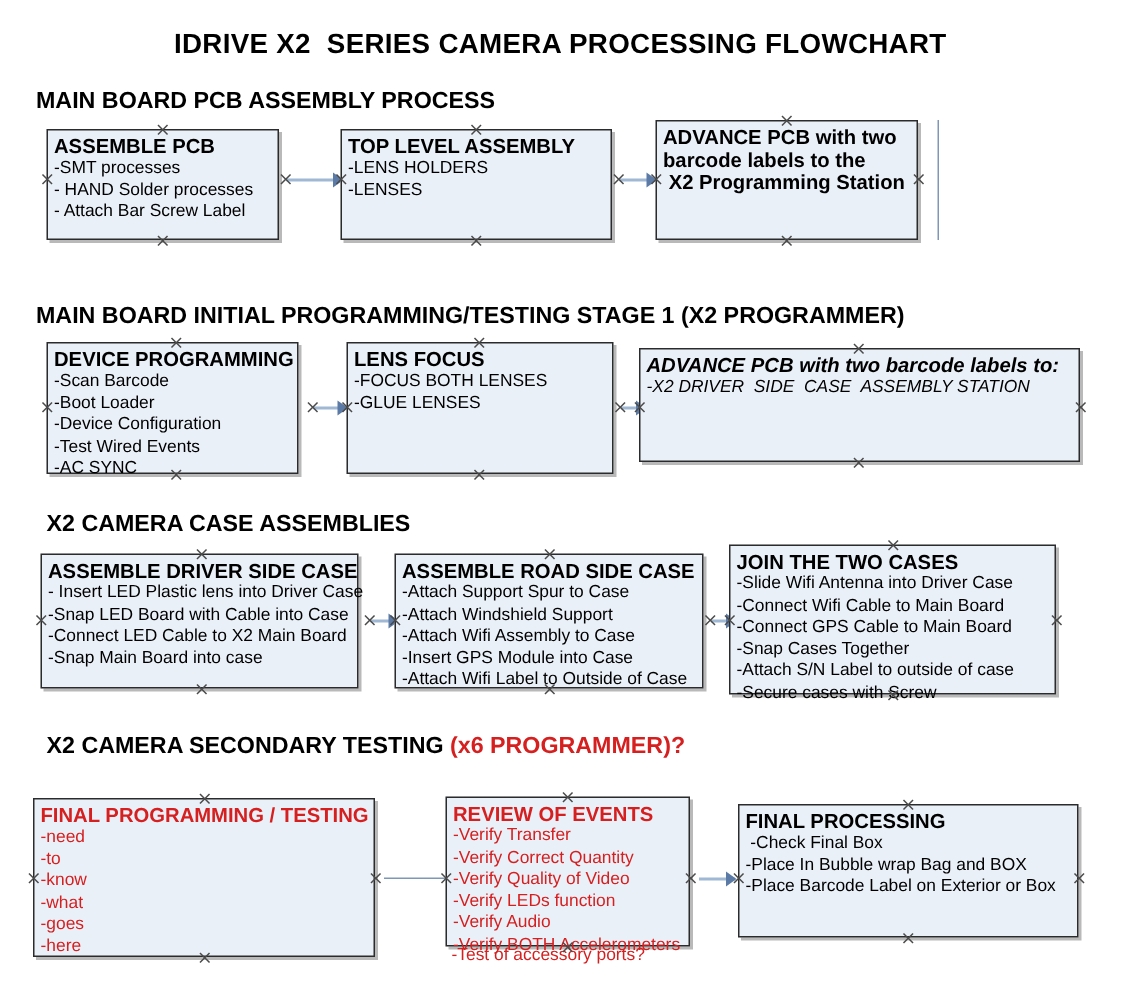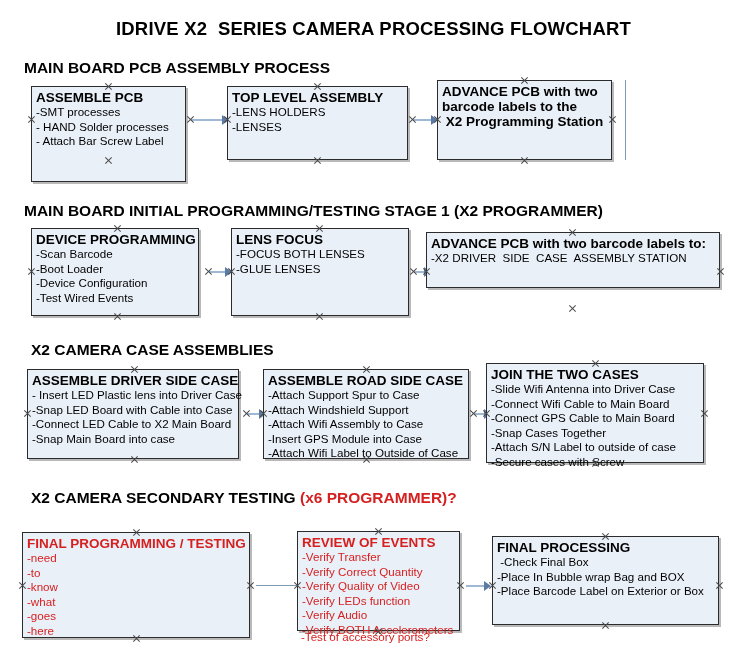--- a/index.html
+++ b/index.html
@@ -121,21 +121,21 @@
 </style>
 </head>
 <body>
 
 <div id="page">
 
   <div class="main-title">IDRIVE X2  SERIES CAMERA PROCESSING FLOWCHART</div>
 
   <div class="section-title" style="left:24px; top:59px;">MAIN BOARD PCB ASSEMBLY PROCESS</div>
 
-  <div class="box" style="left:31px; top:86px; width:155px; height:96px;">
+  <div class="box" style="left:31px; top:86px; width:155px; height:74px;">
     <div class="pad">
       <span class="btitle">ASSEMBLE PCB</span>
       <span class="bline">-SMT processes</span>
       <span class="bline">- HAND Solder processes</span>
       <span class="bline">- Attach Bar Screw Label</span>
     </div>
   </div>
   <div class="handle" style="left:27px; top:115px;"></div>
   <div class="handle" style="left:104px; top:82px;"></div>
   <div class="handle" style="left:104px; top:156px;"></div>
@@ -174,20 +174,21 @@
 
   <div class="section-title" style="left:24px; top:202px;">MAIN BOARD INITIAL PROGRAMMING/TESTING STAGE 1 (X2 PROGRAMMER)</div>
 
   <div class="box" style="left:31px; top:228px; width:168px; height:88px;">
     <div class="pad">
       <span class="btitle">DEVICE PROGRAMMING</span>
       <span class="bline">-Scan Barcode</span>
       <span class="bline">-Boot Loader</span>
       <span class="bline">-Device Configuration</span>
       <span class="bline">-Test Wired Events</span>
+      <span class="bline">-AC SYNC</span>
     </div>
   </div>
   <div class="handle" style="left:27px; top:267px;"></div>
   <div class="handle" style="left:113px; top:224px;"></div>
   <div class="handle" style="left:113px; top:312px;"></div>
 
   <div class="conn" style="left:209px; top:271px; width:20px;"></div>
   <div class="arrowhead" style="left:225px; top:267px;"></div>
   <div class="handle" style="left:204px; top:267px;"></div>
 
@@ -199,21 +200,21 @@
     </div>
   </div>
   <div class="handle" style="left:227px; top:267px;"></div>
   <div class="handle" style="left:315px; top:224px;"></div>
   <div class="handle" style="left:315px; top:312px;"></div>
 
   <div class="conn" style="left:414px; top:271px; width:16px;"></div>
   <div class="arrowhead" style="left:424px; top:267px;"></div>
   <div class="handle" style="left:409px; top:267px;"></div>
 
-  <div class="box" style="left:426px; top:232px; width:294px; height:56px;">
+  <div class="box" style="left:426px; top:232px; width:294px; height:76px;font-style:italic;">
     <div class="pad">
       <span class="btitle">ADVANCE PCB with two barcode labels to:</span>
       <span class="bline">-X2 DRIVER  SIDE  CASE  ASSEMBLY STATION</span>
     </div>
   </div>
   <div class="handle" style="left:422px; top:267px;"></div>
   <div class="handle" style="left:568px; top:228px;"></div>
   <div class="handle" style="left:568px; top:304px;"></div>
   <div class="handle" style="left:716px; top:267px;"></div>
 

